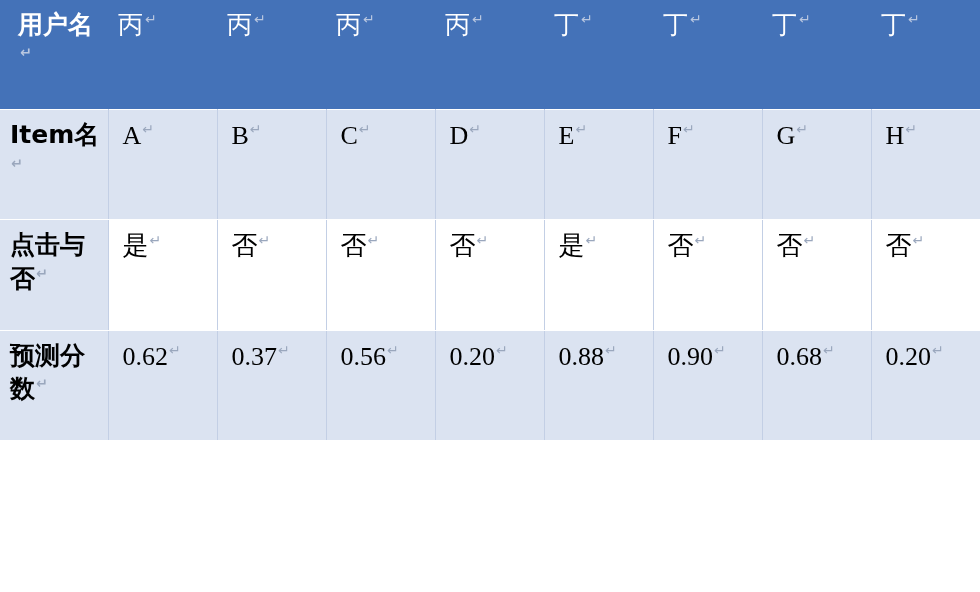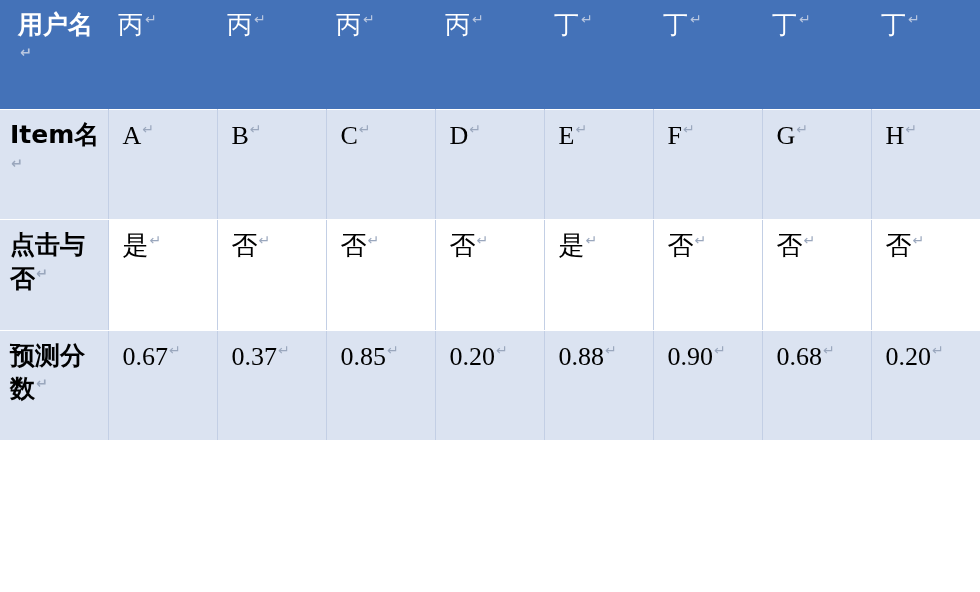--- a/index.html
+++ b/index.html
@@ -142,23 +142,23 @@
       <td class="cell-val"><span>否</span><span class="mark">↵</span></td>
       <td class="cell-val"><span>否</span><span class="mark">↵</span></td>
       <td class="cell-val"><span>是</span><span class="mark">↵</span></td>
       <td class="cell-val"><span>否</span><span class="mark">↵</span></td>
       <td class="cell-val"><span>否</span><span class="mark">↵</span></td>
       <td class="cell-val"><span>否</span><span class="mark">↵</span></td>
     </tr>
 
     <tr class="row-band">
       <td class="col-label"><span>预测分数</span><span class="mark">↵</span></td>
-      <td class="cell-val"><span>0.67</span><span class="mark">↵</span></td>
+      <td class="cell-val"><span>0.62</span><span class="mark">↵</span></td>
       <td class="cell-val"><span>0.37</span><span class="mark">↵</span></td>
-      <td class="cell-val"><span>0.85</span><span class="mark">↵</span></td>
+      <td class="cell-val"><span>0.56</span><span class="mark">↵</span></td>
       <td class="cell-val"><span>0.20</span><span class="mark">↵</span></td>
       <td class="cell-val"><span>0.88</span><span class="mark">↵</span></td>
       <td class="cell-val"><span>0.90</span><span class="mark">↵</span></td>
       <td class="cell-val"><span>0.68</span><span class="mark">↵</span></td>
       <td class="cell-val"><span>0.20</span><span class="mark">↵</span></td>
     </tr>
 
   </tbody>
 </table>
 

